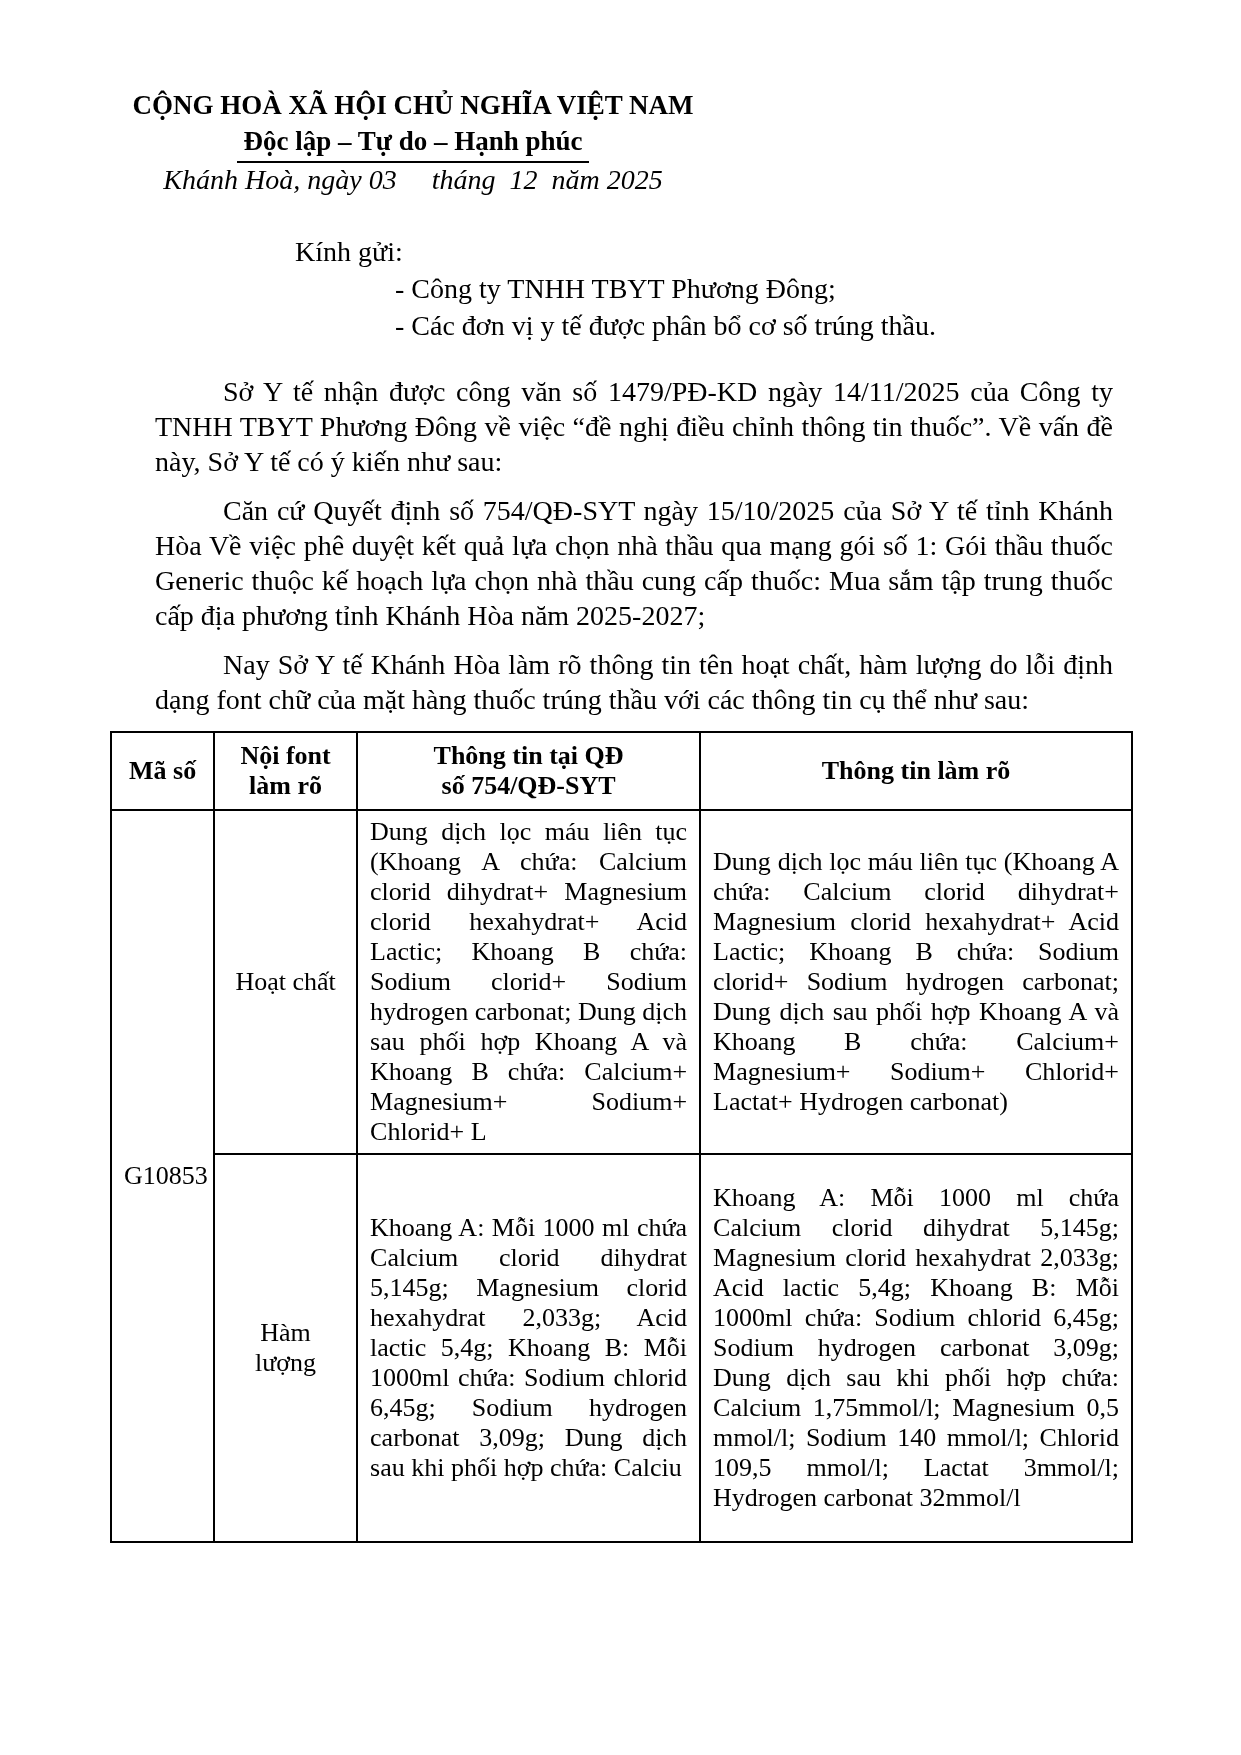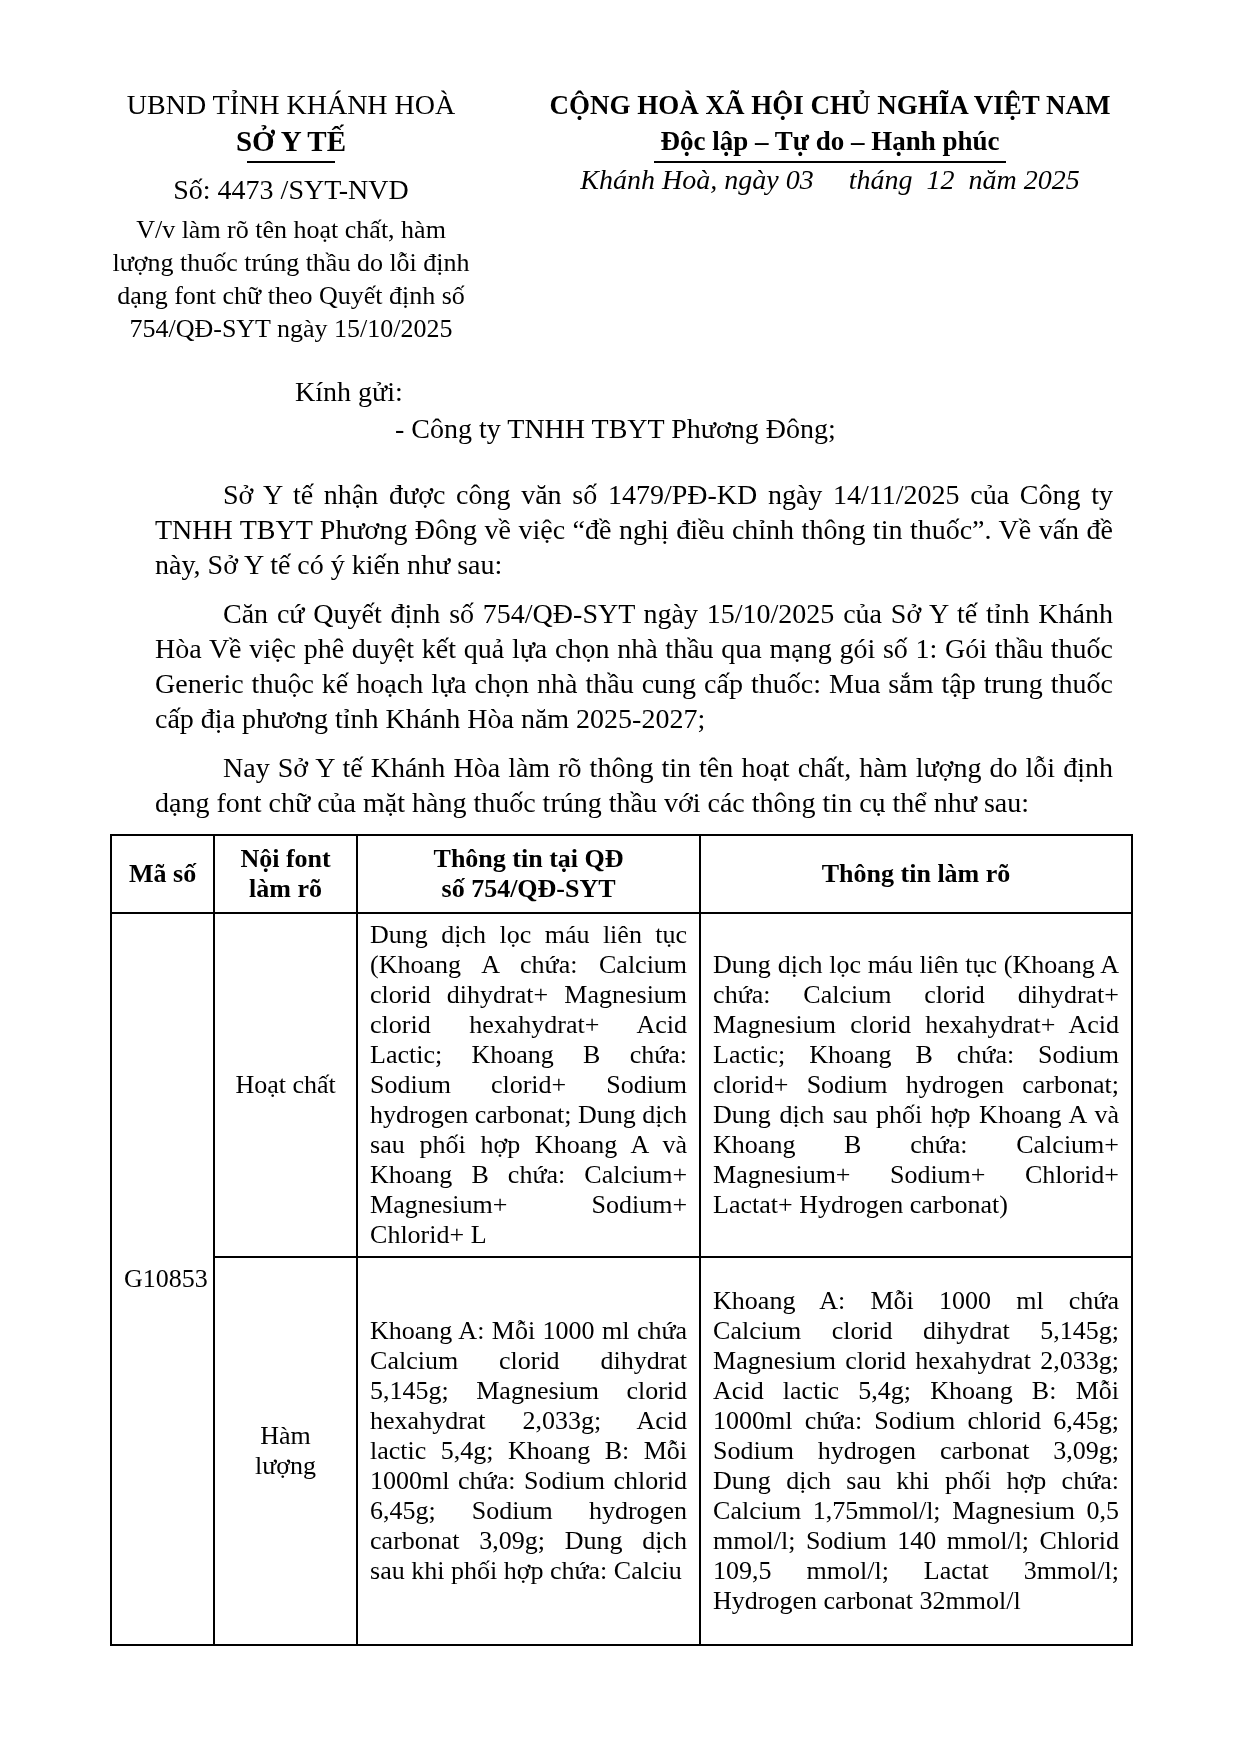--- a/index.html
+++ b/index.html
@@ -20,21 +20,21 @@
   .header-left { width: 362px; text-align: center; font-size: 28px; line-height: 34px; }
   .header-right { width: 606px; text-align: center; font-size: 27px; line-height: 34px; }
   .bold { font-weight: bold; }
   .dept { font-weight: bold; font-size: 29px; margin-top: 2px; }
   .short-rule { width: 88px; height: 0; border-bottom: 2px solid #000; margin: 3px auto 10px auto; }
   .motto-rule-wrap { margin-top: 2px; }
   .motto { display: inline-block; font-weight: bold; border-bottom: 2px solid #000; padding: 0 6px 3px 6px; font-family: Liberation Serif, serif; }
   .doc-number { font-size: 28px; margin-top: 2px; margin-bottom: 6px; }
   .subject { font-size: 26px; line-height: 33px; }
   .dateline { font-style: italic; font-size: 28px; white-space: pre; }
-  .recipients { margin-top: 28px; margin-left: 45px; font-size: 28px; line-height: 37px; }
+  .recipients { margin-top: 36px; margin-left: 45px; font-size: 28px; line-height: 37px; }
   .salutation { margin-left: 140px; }
   .recipient-item { margin-left: 240px; }
   .body-block { margin-top: 30px; }
   .body-para {
     font-size: 28px;
     line-height: 35px;
     text-align: justify;
     text-indent: 68px;
     margin: 0 20px 14px 45px;
   }
@@ -61,39 +61,33 @@
   td.justify { text-align: justify; }
   td.tall-row-1 { height: 294px; }
   td.tall-row-2 { height: 388px; }
 </style>
 </head>
 <body>
 
 <div class="page">
 
   <div class="header">
-    <div class="header-left">
-      <div>UBND TỈNH KHÁNH HOÀ</div>
-      <div class="dept">SỞ Y TẾ</div>
-      <div class="short-rule"></div>
-      <div class="doc-number">Số: 4473 /SYT-NVD</div>
-      <div class="subject">V/v làm rõ tên hoạt chất, hàm lượng thuốc trúng thầu do lỗi định dạng font chữ theo Quyết định số 754/QĐ-SYT ngày 15/10/2025</div>
-    </div>
     <div class="header-right">
       <div class="bold">CỘNG HOÀ XÃ HỘI CHỦ NGHĨA VIỆT NAM</div>
       <div class="motto-rule-wrap">
         <span class="motto">Độc lập – Tự do – Hạnh phúc</span>
       </div>
       <div class="dateline">Khánh Hoà, ngày 03     tháng  12  năm 2025</div>
     </div>
   </div>
 
   <div class="recipients">
     <div class="salutation">Kính gửi:</div>
     <div class="recipient-item">- Công ty TNHH TBYT Phương Đông;</div>
+    <div class="recipient-item">- Các đơn vị y tế được phân bổ cơ số trúng thầu.</div>
   </div>
 
   <div class="body-block">
     <p class="body-para">Sở Y tế nhận được công văn số 1479/PĐ-KD ngày 14/11/2025 của Công ty TNHH TBYT Phương Đông về việc “đề nghị điều chỉnh thông tin thuốc”. Về vấn đề này, Sở Y tế có ý kiến như sau:</p>
     <p class="body-para">Căn cứ Quyết định số 754/QĐ-SYT ngày 15/10/2025 của Sở Y tế tỉnh Khánh Hòa Về việc phê duyệt kết quả lựa chọn nhà thầu qua mạng gói số 1: Gói thầu thuốc Generic thuộc kế hoạch lựa chọn nhà thầu cung cấp thuốc: Mua sắm tập trung thuốc cấp địa phương tỉnh Khánh Hòa năm 2025-2027;</p>
     <p class="body-para">Nay Sở Y tế Khánh Hòa làm rõ thông tin tên hoạt chất, hàm lượng do lỗi định dạng font chữ của mặt hàng thuốc trúng thầu với các thông tin cụ thể như sau:</p>
   </div>
 
   <table class="doc-table">
     <colgroup>

